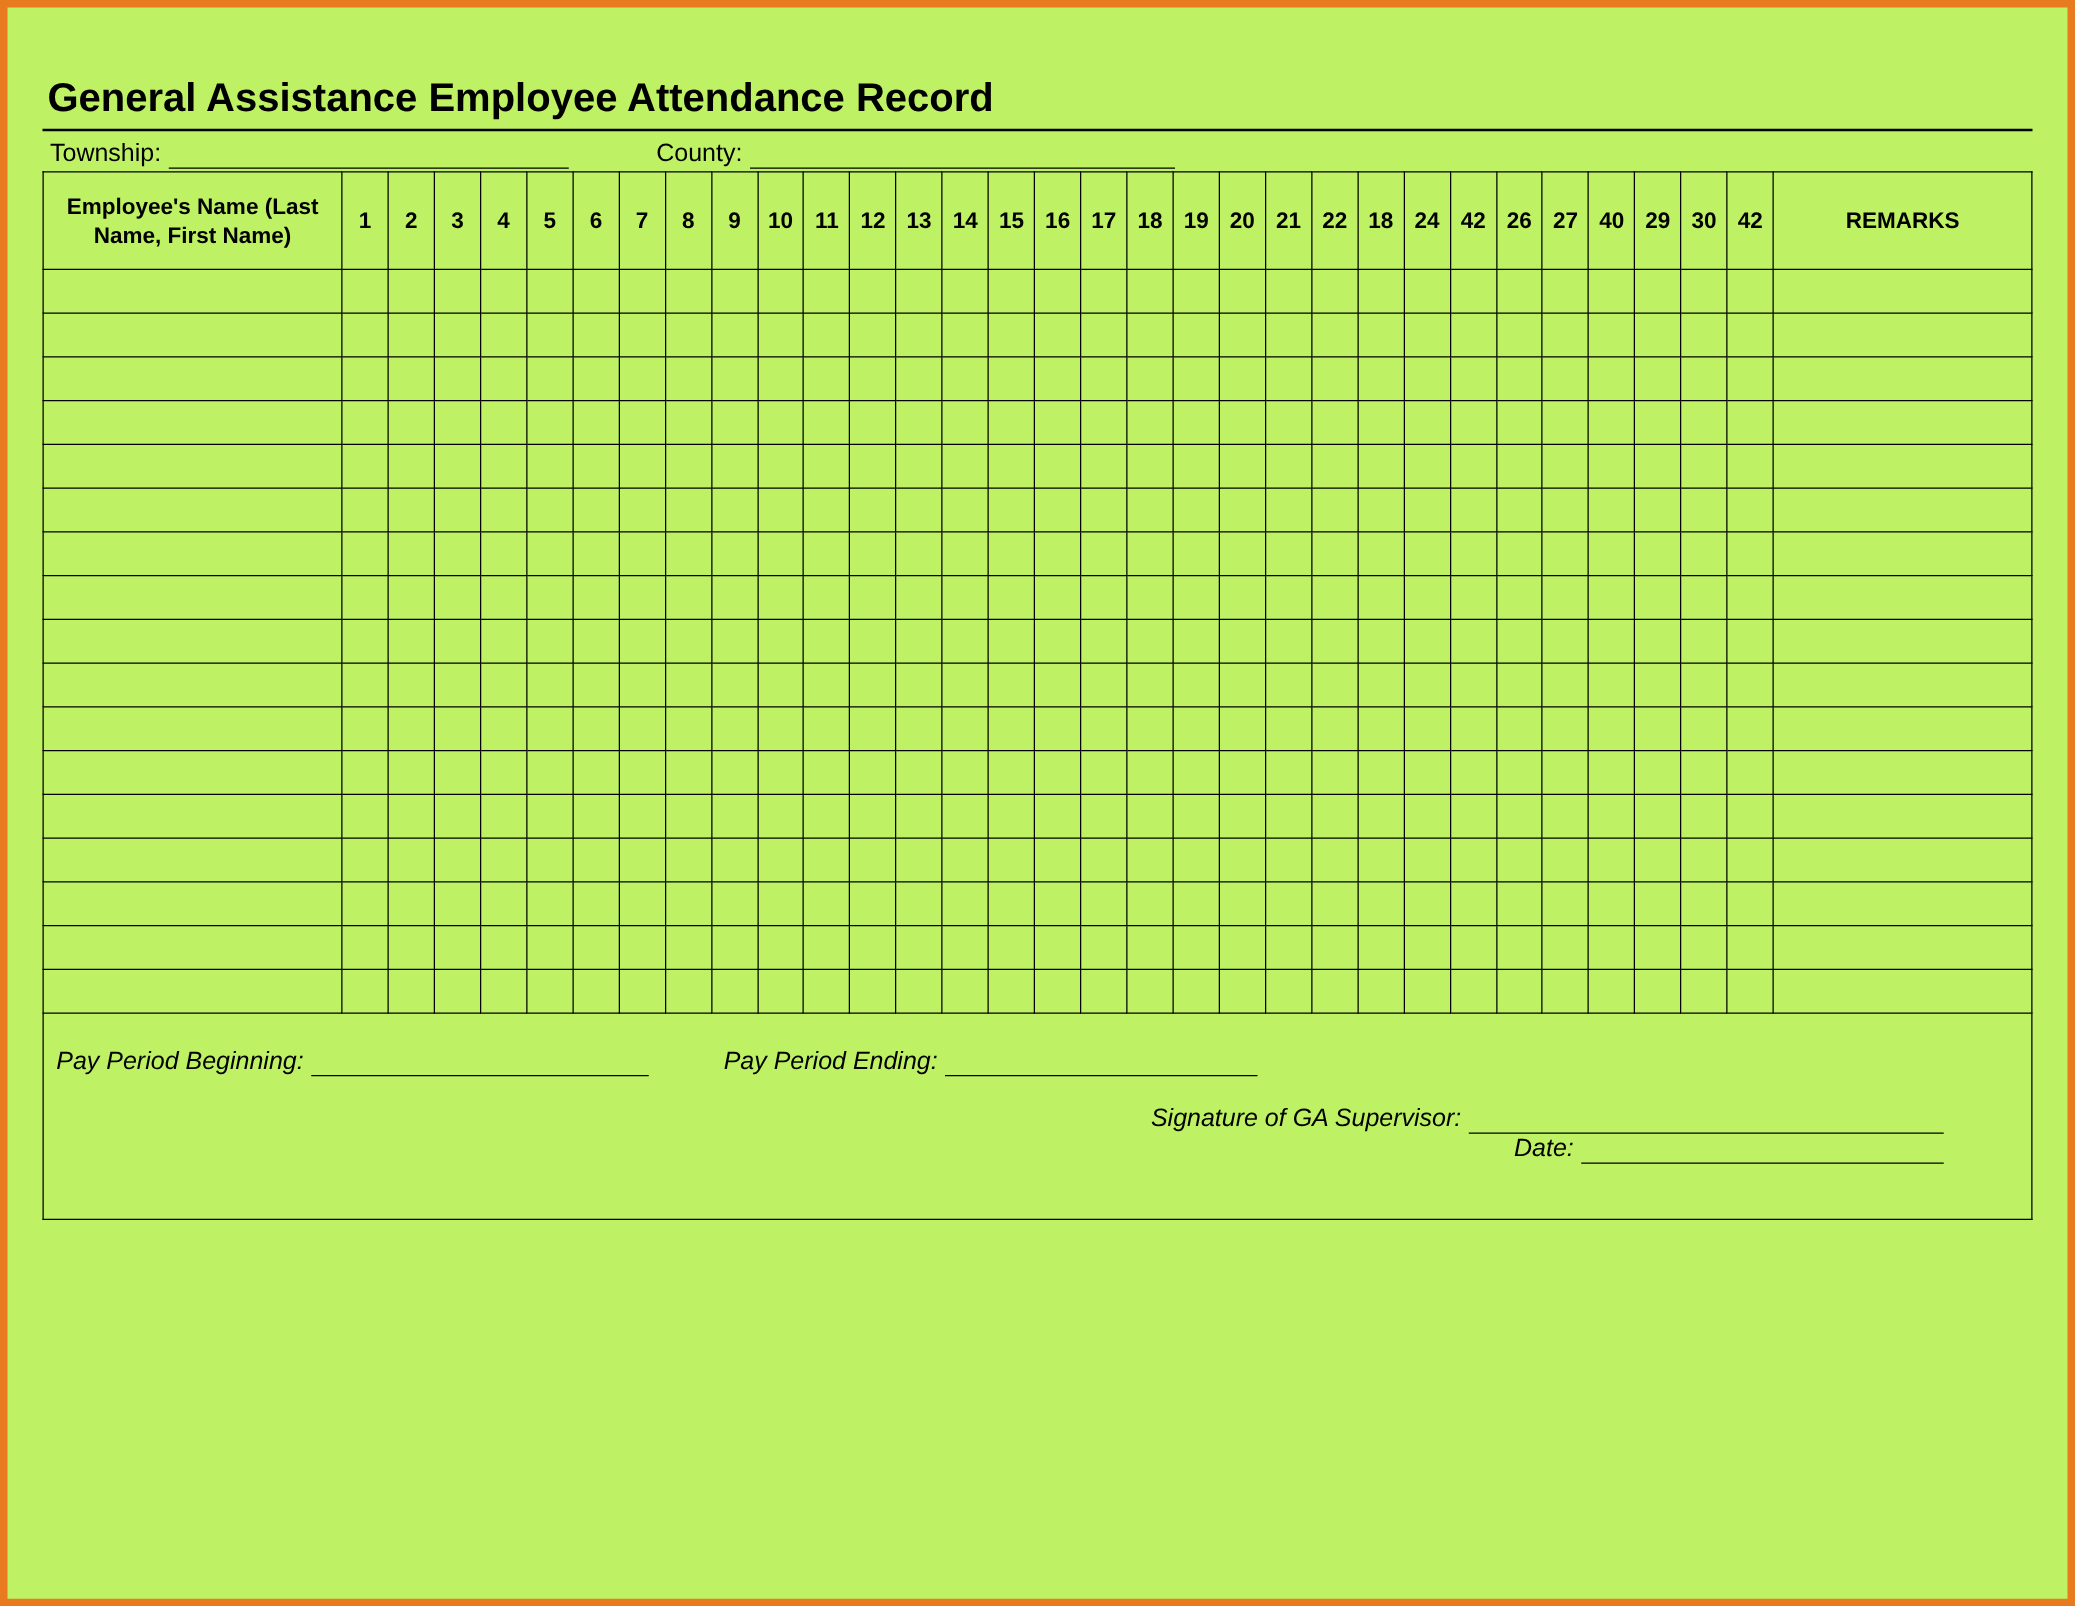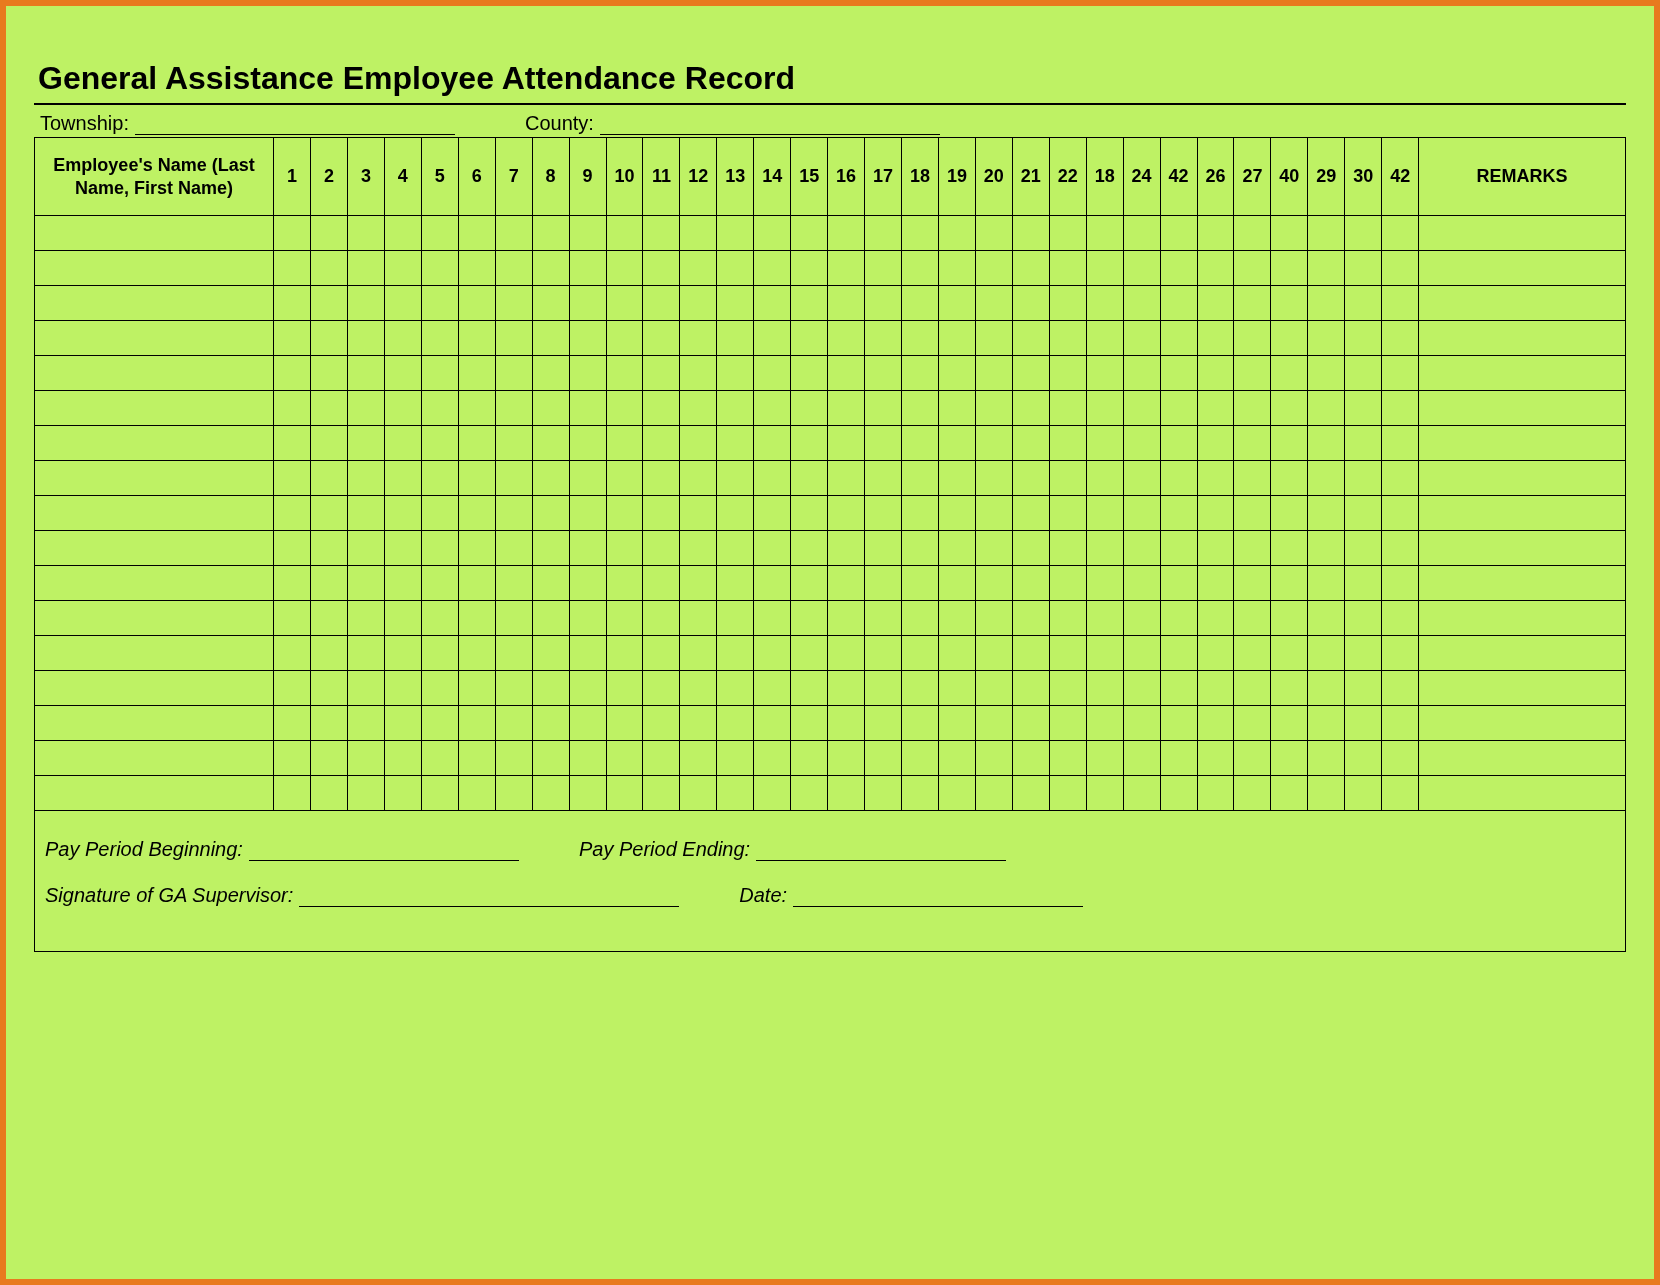--- a/index.html
+++ b/index.html
@@ -70,21 +70,21 @@
     border-top: none;
     padding: 26px 10px 28px 10px;
     font-size: 20px;
     font-style: italic;
   }
   .footer-row {
     display: flex;
     align-items: flex-end;
     margin-bottom: 22px;
   }
-  .footer-row:last-child { margin-bottom: 16px; }
+  .footer-row:last-child { margin-bottom: 16px; flex-direction: column; }
   .fld { display: flex; align-items: flex-end; margin-right: 60px; }
   .fld-label { white-space: nowrap; margin-right: 6px; }
   .fld-line {
     border-bottom: 1.5px solid #000;
     height: 1.2em;
     display: inline-block;
   }
   .cert-text { line-height: 1.35; margin: 8px 0 26px 0; }
 </style>
 </head>

